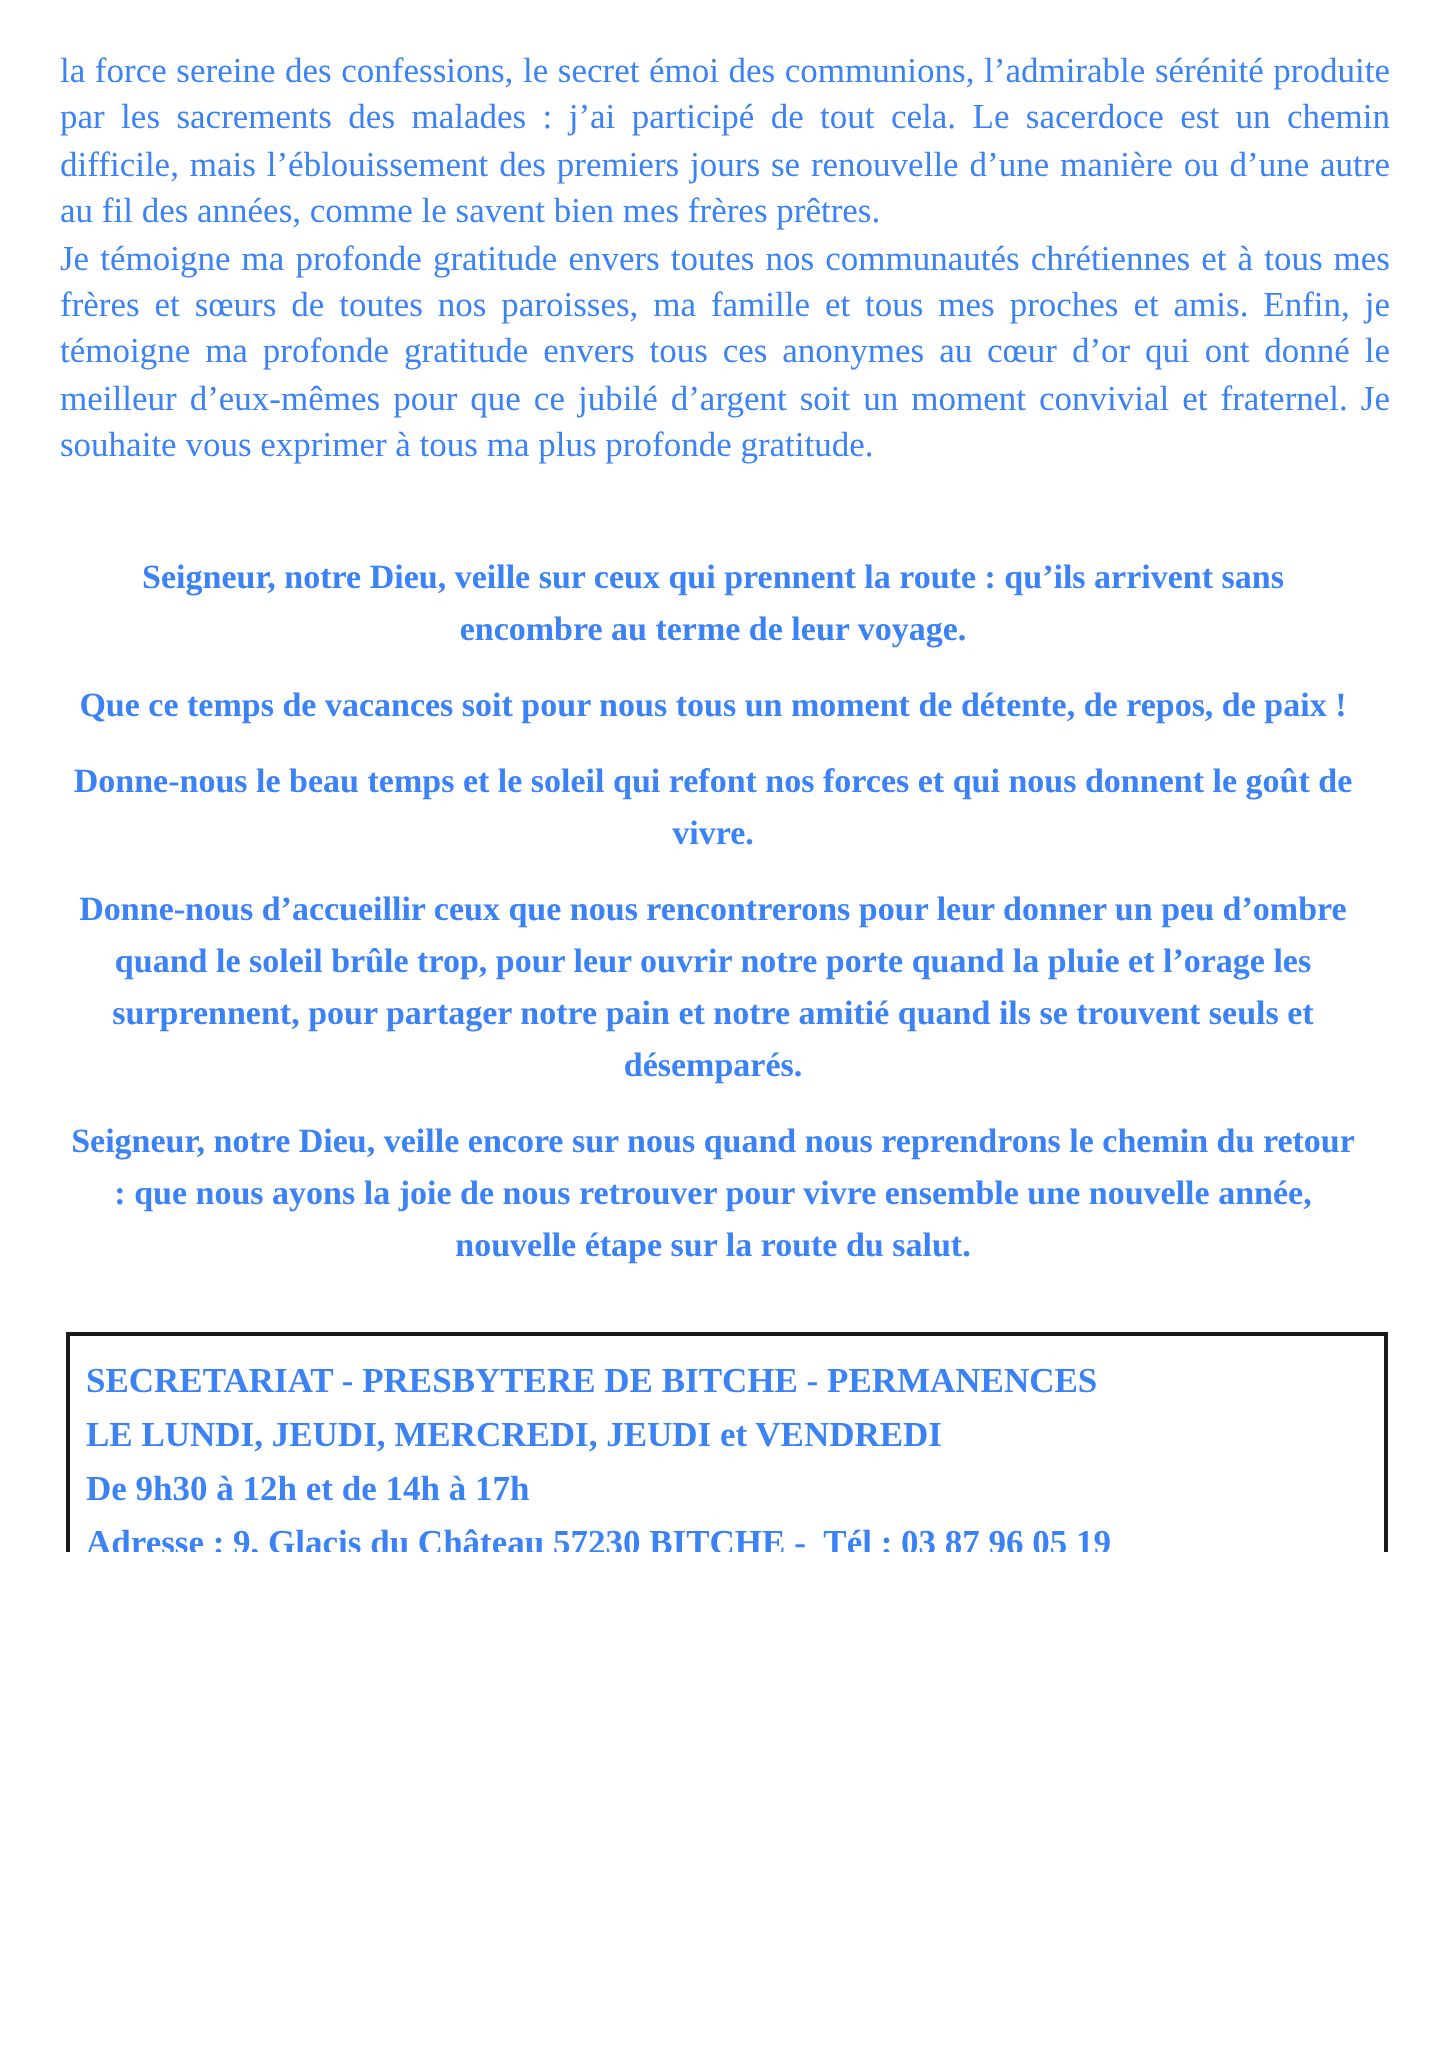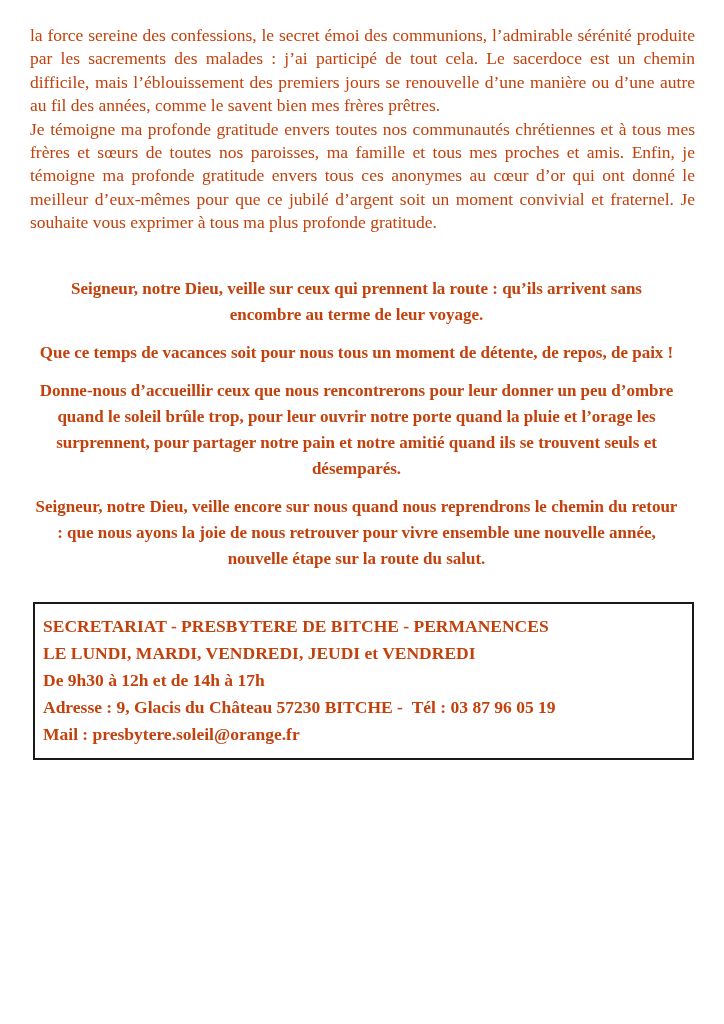--- a/index.html
+++ b/index.html
@@ -3,21 +3,21 @@
 <meta charset="utf-8">
 <style>
   * { margin: 0; padding: 0; box-sizing: border-box; }
   html, body { background: #ffffff; }
   .page {
     position: relative;
     width: 724px;
     height: 776px;
     margin: 0 auto;
     background: #ffffff;
-    color: #c2410c;
+    color: #3b82f6;
     font-family: "Liberation Serif", "DejaVu Serif", serif;
     padding: 24px 29px 0 30px;
     overflow: hidden;
   }
   .body-text p {
     font-size: 17.5px;
     line-height: 23.4px;
     text-align: justify;
     margin: 0;
   }
@@ -62,25 +62,26 @@
 
   <div class="body-text">
     <p>la force sereine des confessions, le secret émoi des communions, l’admirable sérénité produite par les sacrements des malades : j’ai participé de tout cela. Le sacerdoce est un chemin difficile, mais l’éblouissement des premiers jours se renouvelle d’une manière ou d’une autre au fil des années, comme le savent bien mes frères prêtres.</p>
     <p>Je témoigne ma profonde gratitude envers toutes nos communautés chrétiennes et à tous mes frères et sœurs de toutes nos paroisses, ma famille et tous mes proches et amis. Enfin, je témoigne ma profonde gratitude envers tous ces anonymes au cœur d’or qui ont donné le meilleur d’eux-mêmes pour que ce jubilé d’argent soit un moment convivial et fraternel. Je souhaite vous exprimer à tous ma plus profonde gratitude.</p>
   </div>
 
 
   <div class="prayers">
     <p>Seigneur, notre Dieu, veille sur ceux qui prennent la route : qu’ils arrivent sans encombre au terme de leur voyage.</p>
     <p>Que ce temps de vacances soit pour nous tous un moment de détente, de repos, de paix !</p>
+    <p>Donne-nous le beau temps et le soleil qui refont nos forces et qui nous donnent le goût de vivre.</p>
     <p>Donne-nous d’accueillir ceux que nous rencontrerons pour leur donner un peu d’ombre quand le soleil brûle trop, pour leur ouvrir notre porte quand la pluie et l’orage les surprennent, pour partager notre pain et notre amitié quand ils se trouvent seuls et désemparés.</p>
     <p>Seigneur, notre Dieu, veille encore sur nous quand nous reprendrons le chemin du retour : que nous ayons la joie de nous retrouver pour vivre ensemble une nouvelle année, nouvelle étape sur la route du salut.</p>
   </div>
 
   <div class="info-box">
     <p>SECRETARIAT - PRESBYTERE DE BITCHE - PERMANENCES</p>
-    <p>LE LUNDI, MARDI, VENDREDI, JEUDI et VENDREDI</p>
+    <p>LE LUNDI, JEUDI, MERCREDI, JEUDI et VENDREDI</p>
     <p>De 9h30 à 12h et de 14h à 17h</p>
     <p>Adresse : 9, Glacis du Château 57230 BITCHE - &nbsp;Tél : 03 87 96 05 19</p>
     <p>Mail : presbytere.soleil@orange.fr</p>
   </div>
 
 </div>
 
 </body></html>

